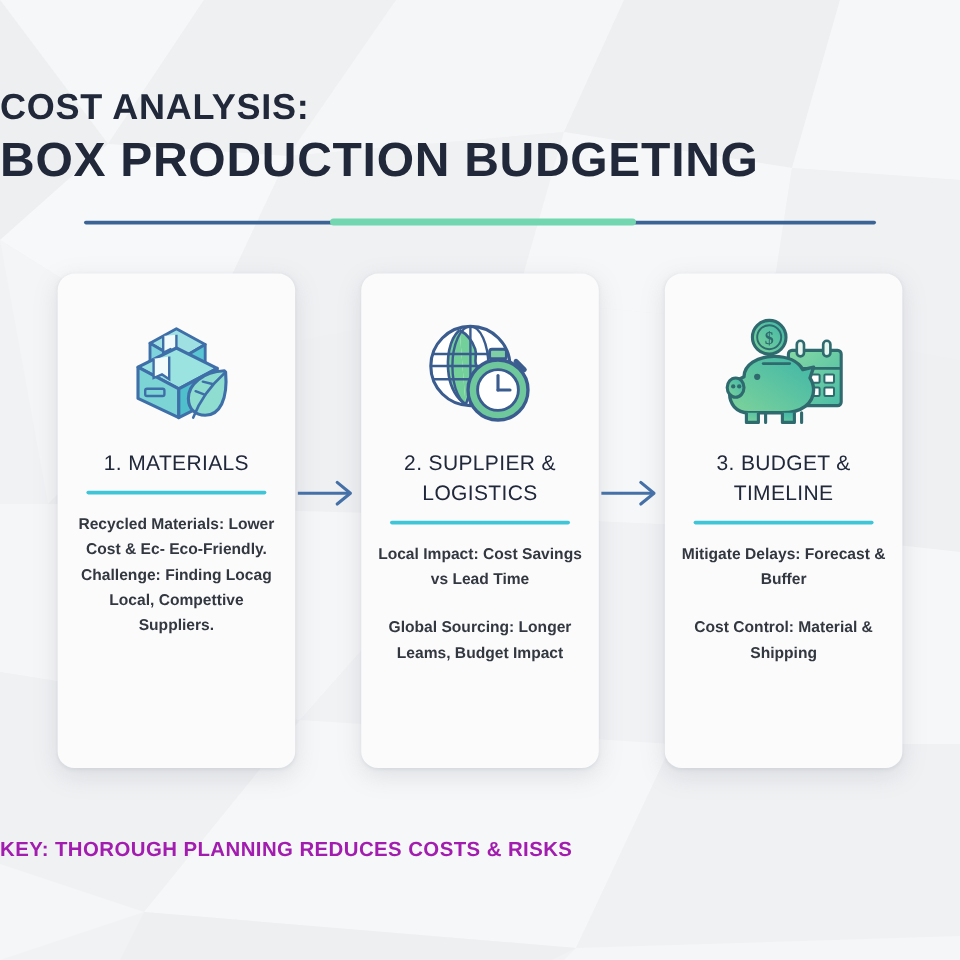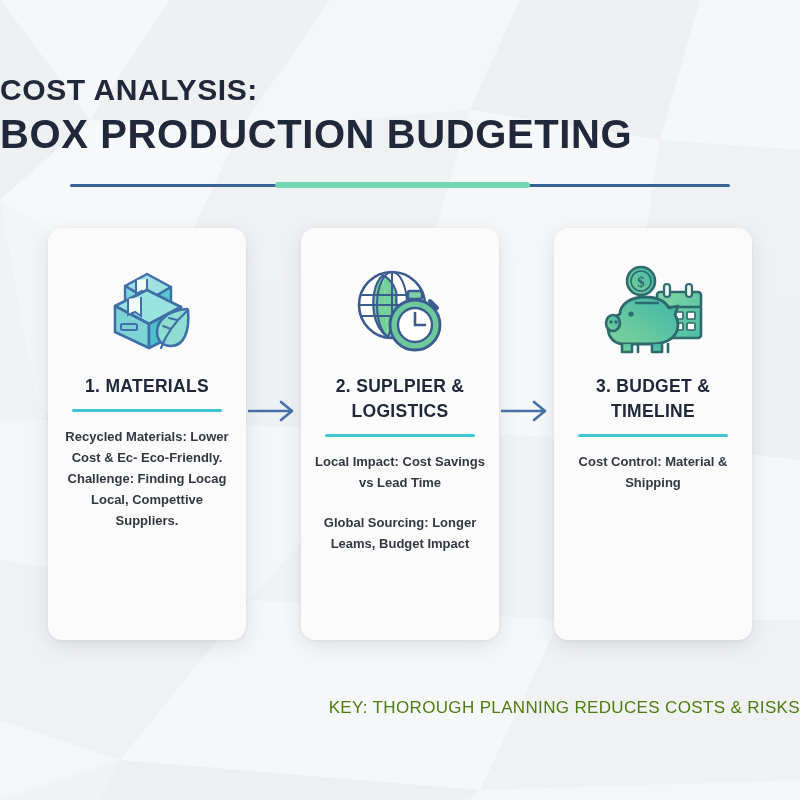--- a/index.html
+++ b/index.html
@@ -56,21 +56,21 @@
     background:#fbfbfc;
     border-radius:14px;
     box-shadow:0 6px 20px rgba(110,120,140,0.18), 0 1px 3px rgba(110,120,140,0.10);
     padding:28px 10px 18px;
     text-align:center;
     position:relative;
   }
   .card-icon { height:104px; display:flex; align-items:center; justify-content:center; }
   .card-title {
     font-size:17.5px;
-    font-weight:bold;
+    font-weight:normal;
     color:#20283a;
     letter-spacing:0.3px;
     line-height:25px;
     margin-top:14px;
     text-transform:uppercase;
   }
   .card-rule {
     width:150px; height:2.5px;
     background:#3fc5d8; border-radius:2px;
     margin:10px auto 0;
@@ -88,25 +88,25 @@
   .arrow {
     width:55px;
     display:flex; align-items:flex-start; justify-content:center;
     padding-top:172px;
   }
 
   
   .footer {
     position:absolute;
     top:698px; left:0; width:800px;
-    text-align:right;
+    text-align:left;
     font-size:17px;
-    font-weight:normal;
+    font-weight:bold;
     letter-spacing:0.35px;
-    color:#4d7c0f;
+    color:#a21caf;
     text-transform:uppercase;
   }
 </style>
 </head>
 <body>
 
 <svg id="bg" width="800" height="800" viewBox="0 0 800 800">
   <rect width="800" height="800" fill="#f1f2f4"></rect>
   <g stroke="none">
     <polygon points="0,0 170,0 90,120" fill="#f6f7f8"></polygon>
@@ -261,20 +261,21 @@
           <circle cx="16" cy="60" r="1.8" fill="#2f6a6e"></circle>
           <circle cx="31" cy="52" r="2.6" fill="#2f6a6e"></circle>
           <path d="M36,41 L58,41" stroke="#2f6a6e" stroke-width="2.4" stroke-linecap="round"></path>
           <path d="M26,82 L26,90 M38,82 L38,90 M56,82 L56,90 M68,82 L68,90" stroke="#2f6a6e" stroke-width="2.6" stroke-linecap="round"></path>
           <path d="M22,82 L22,90 L32,90 L32,82 M52,82 L52,90 L62,90 L62,82" fill="url(#pigGrad)" stroke="#2f6a6e" stroke-width="2.6" stroke-linejoin="round"></path>
         </svg>
       </div>
       <div class="card-title">3. BUDGET &amp; TIMELINE</div>
       <div class="card-rule"></div>
       <div class="card-body">
+        <p>Mitigate Delays: Forecast &amp; Buffer</p>
         <p>Cost Control: Material &amp; Shipping</p>
       </div>
     </div>
 
   </div>
 
   <div class="footer">KEY: THOROUGH PLANNING REDUCES COSTS &amp; RISKS</div>
 
 </div>
 

